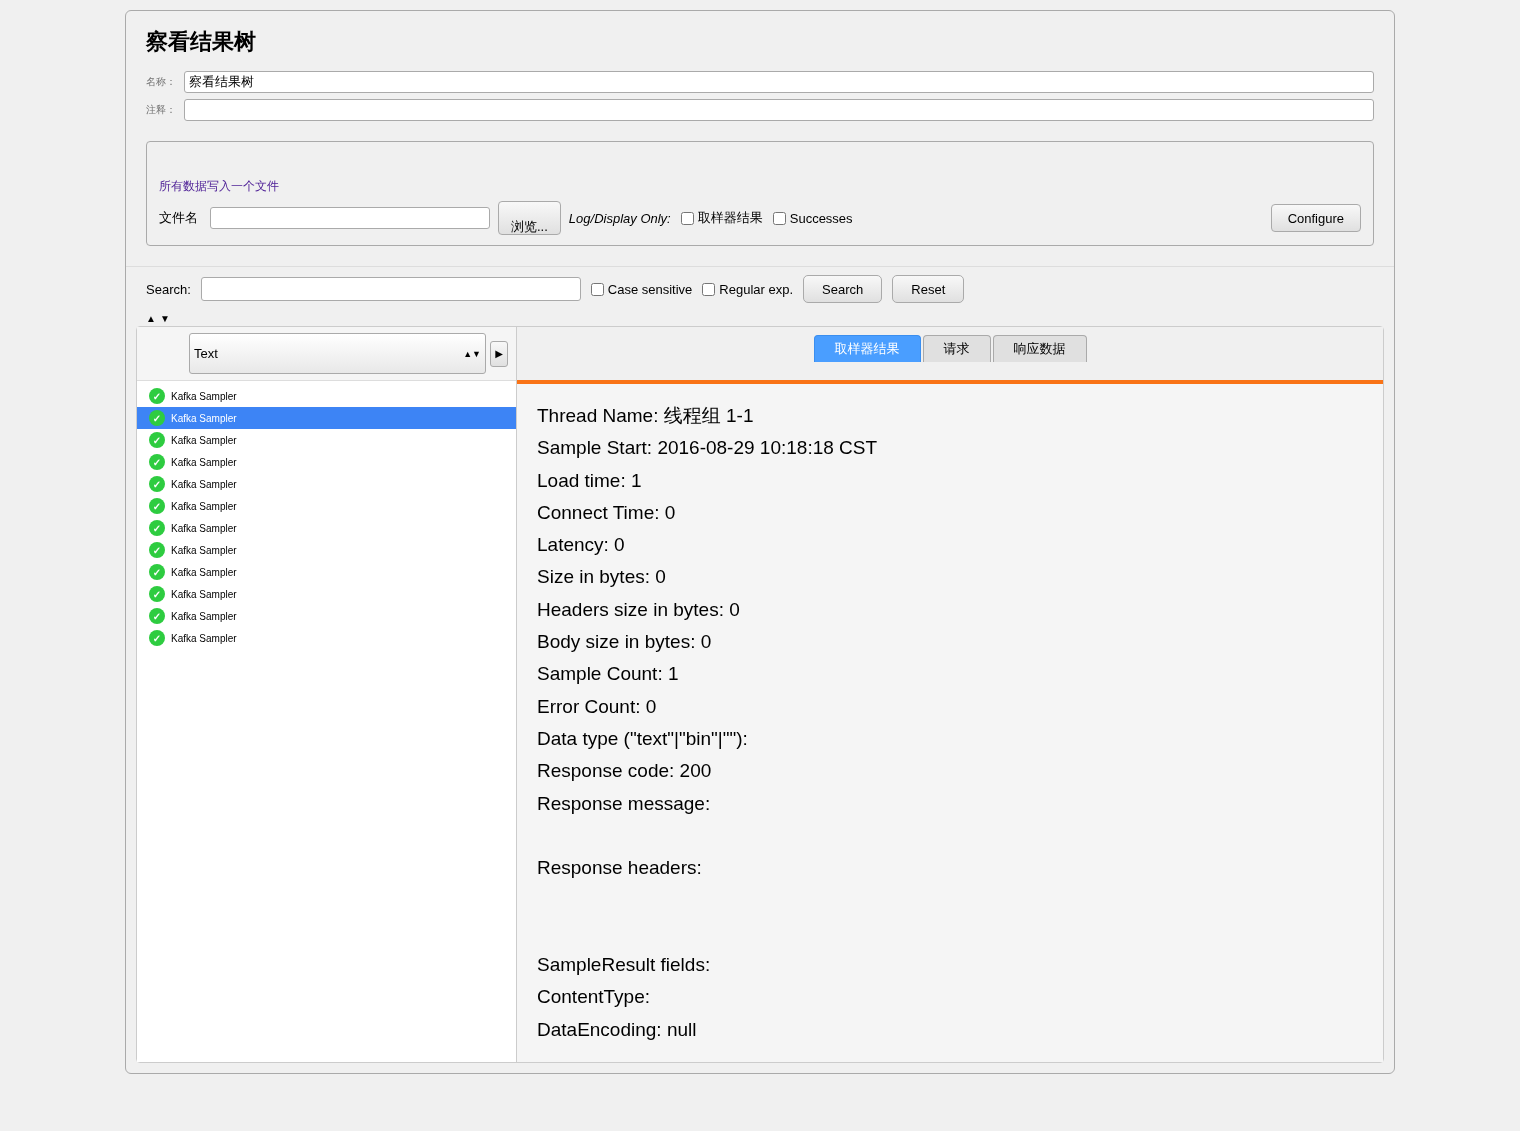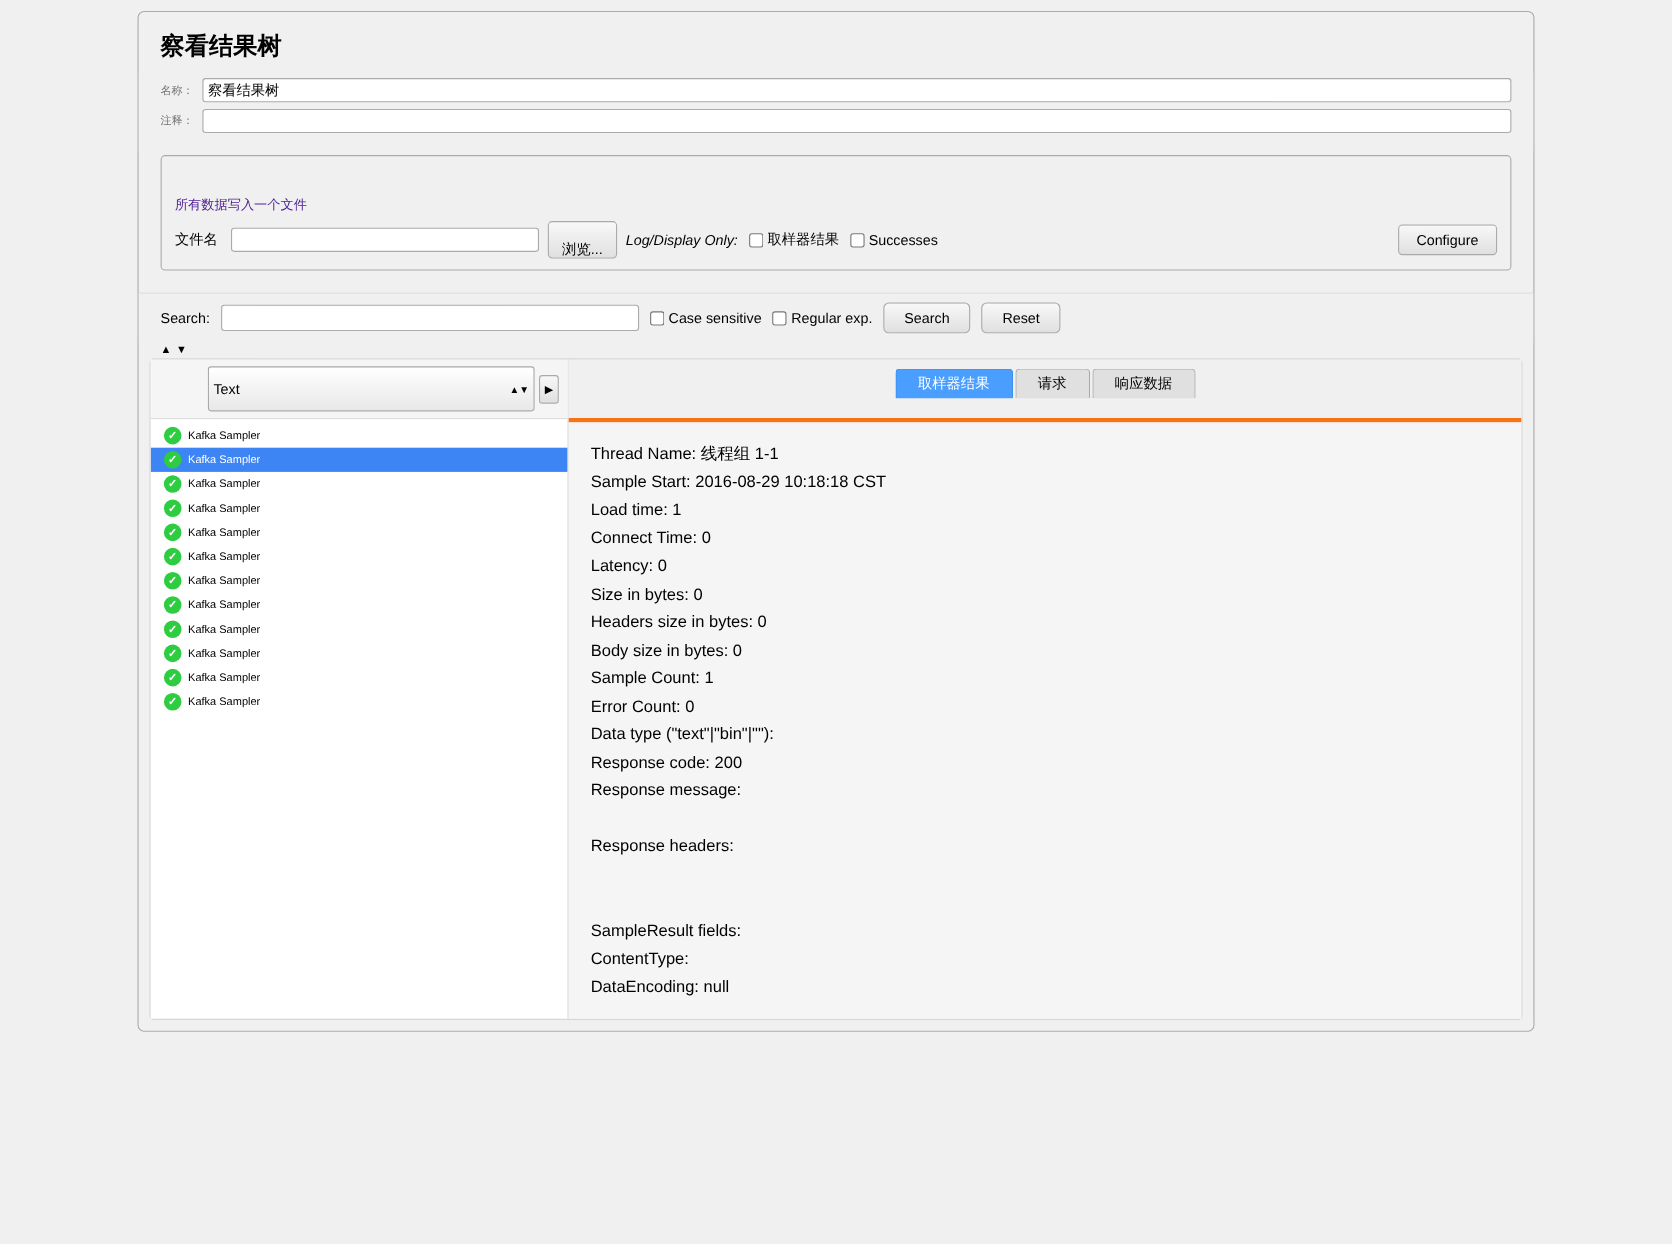--- a/index.html
+++ b/index.html
@@ -284,21 +284,21 @@
       border-bottom: none;
     }
     .tab-btn.active {
       background: #4a9eff;
       color: #fff;
       border-color: #3a8eef;
     }
     .result-content {
       flex: 1;
       padding: 16px 20px;
-      font-size: 15px;
+      font-size: 19px;
       line-height: 1.7;
       color: #000;
       background: #f5f5f5;
       white-space: pre-wrap;
       font-family: -apple-system, "Helvetica Neue", Arial, sans-serif;
     }
   </style>
 </head>
 <body>
 

